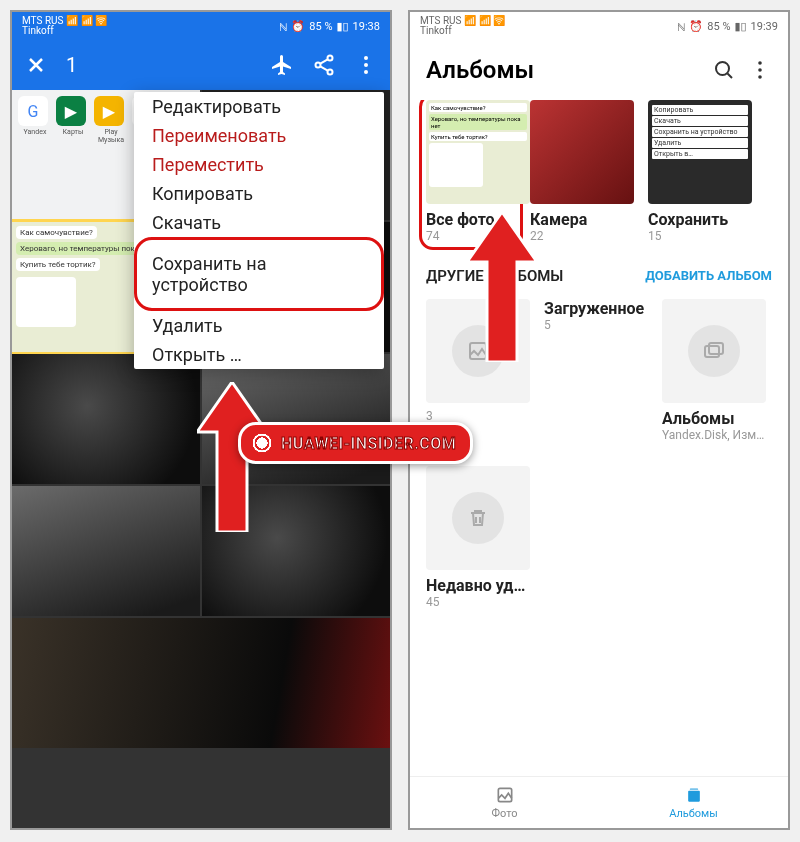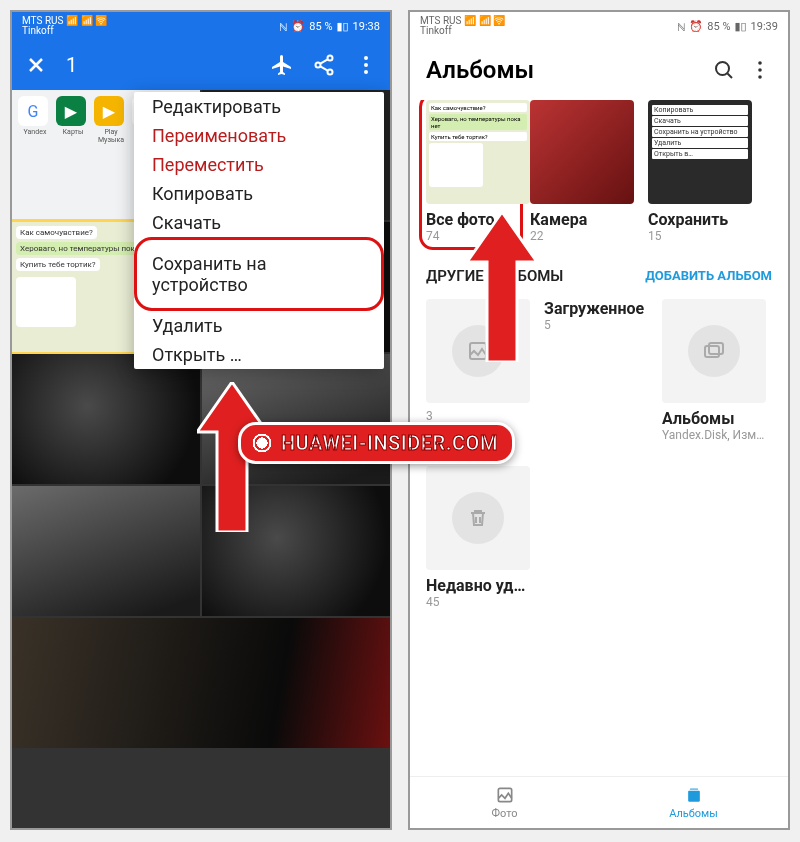--- a/index.html
+++ b/index.html
@@ -170,21 +170,21 @@
     display: flex;
     align-items: center;
     gap: 6px;
     box-shadow: 0 2px 8px rgba(0,0,0,0.4);
   }
   .badge-wm .logo {
     width: 26px; height: 26px; border-radius: 50%;
     background: radial-gradient(circle,#fff 0%,#fff 30%,#e02020 31%,#e02020 40%,#fff 41%,#fff 50%,#e02020 51%);
   }
   .badge-wm .txt {
-    color:#fff; font-weight:700; font-size:20px; letter-spacing:0.5px;
+    color:#fff; font-weight:700; font-size:16px; letter-spacing:0.5px;
     -webkit-text-stroke: 1px #8a0000;
   }
 </style>
 </head>
 <body>
 
 <div class="phone phone-left">
   <div class="status-bar sb-dark">
     <div class="status-left">
       <div class="carrier"><span>MTS RUS</span> 📶 📶 🛜</div>

